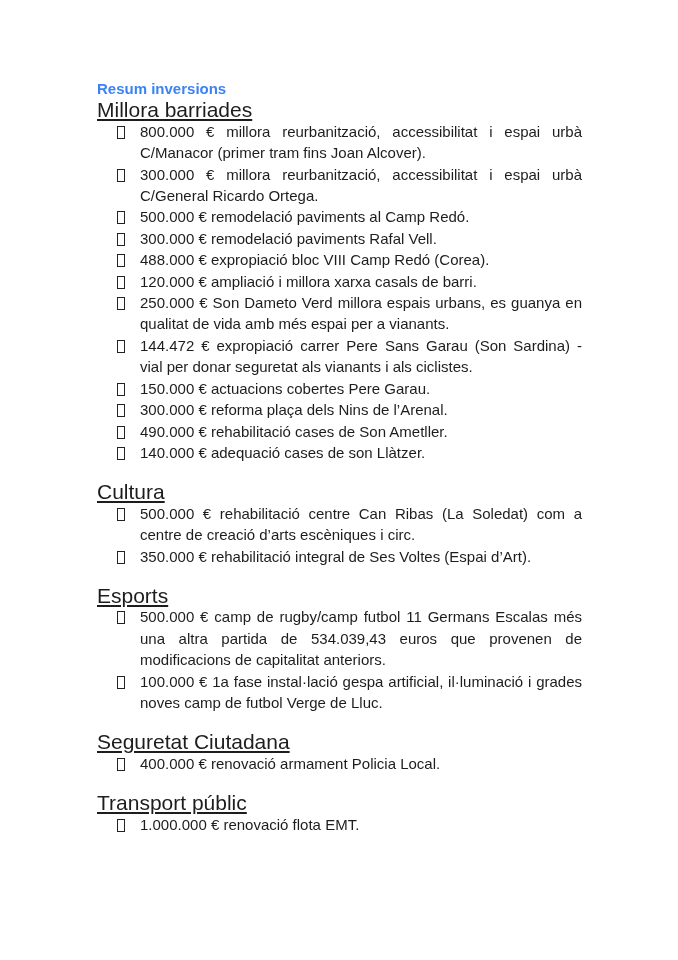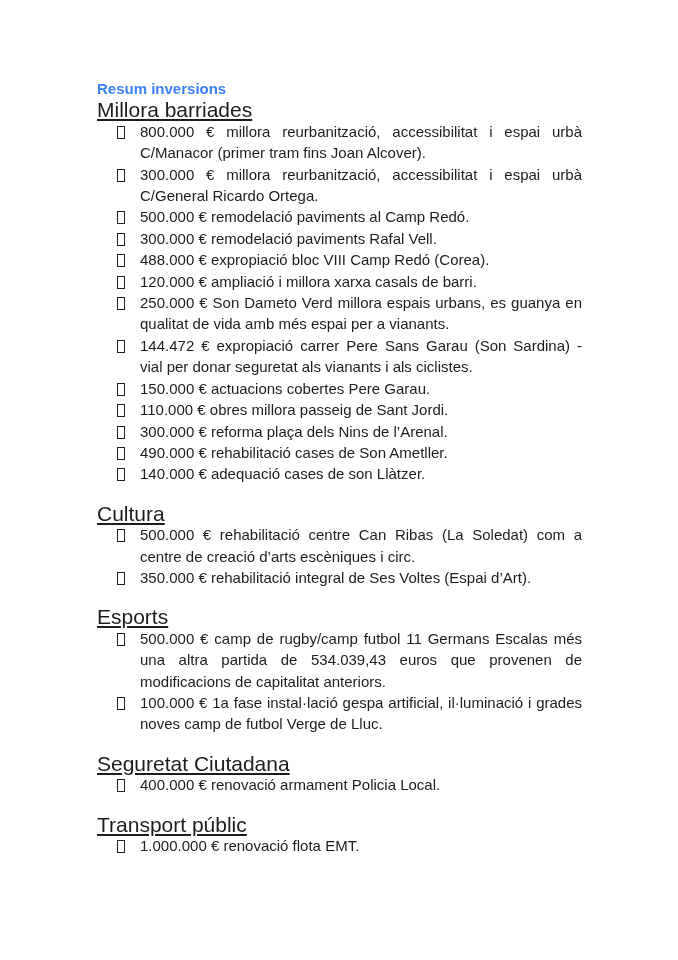--- a/index.html
+++ b/index.html
@@ -109,24 +109,20 @@
   <li class="item">
     <span class="bullet"></span>
     <span class="item-text">144.472 € expropiació carrer Pere Sans Garau  (Son Sardina) - vial per donar seguretat als vianants i als ciclistes.</span>
   </li>
 
   <li class="item">
     <span class="bullet"></span>
     <span class="item-text">150.000 € actuacions cobertes Pere Garau.</span>
   </li>
 
-  <li class="item">
-    <span class="bullet"></span>
-    <span class="item-text">110.000 € obres millora passeig de Sant Jordi.</span>
-  </li>
 
   <li class="item">
     <span class="bullet"></span>
     <span class="item-text">300.000 € reforma plaça dels Nins de l’Arenal.</span>
   </li>
 
   <li class="item">
     <span class="bullet"></span>
     <span class="item-text">490.000 € rehabilitació cases de Son Ametller.</span>
   </li>

